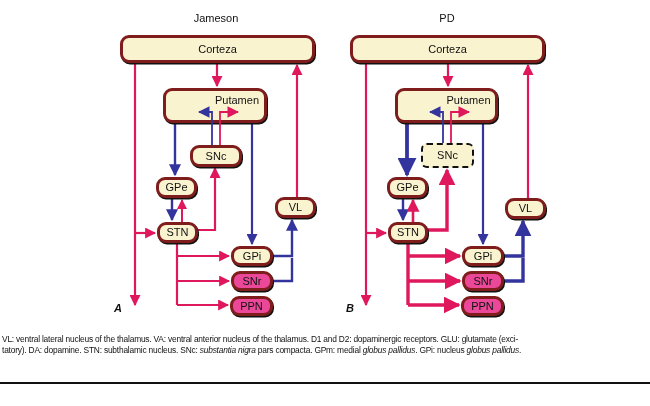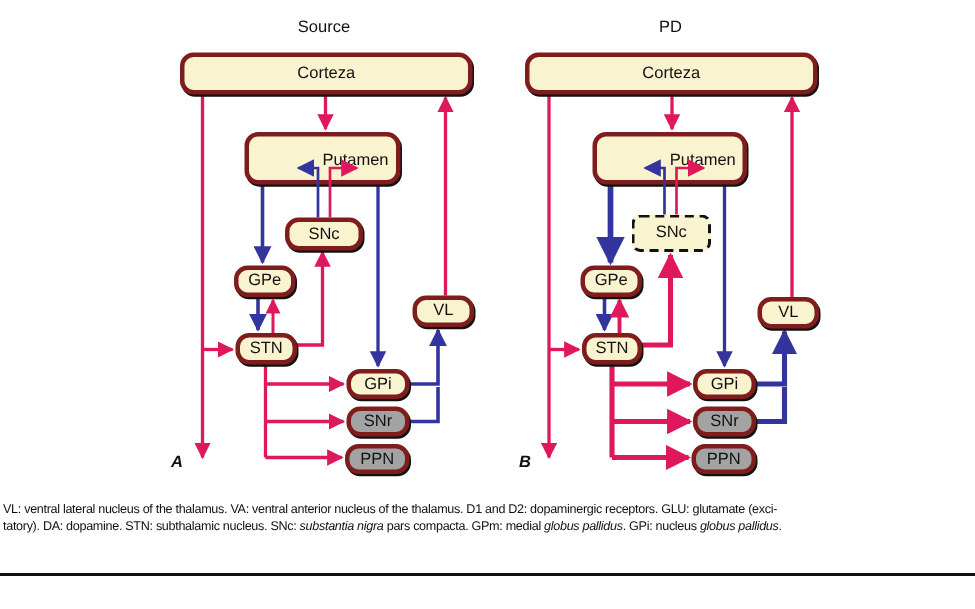--- a/index.html
+++ b/index.html
@@ -4,23 +4,23 @@
 <style>
   html,body{margin:0;padding:0;background:#fff;}
   .page{position:relative;width:650px;height:406px;background:#ffffff;overflow:hidden;
         font-family:"Liberation Sans",sans-serif;color:#111;}
   .fig-area{position:absolute;left:0;top:0;width:650px;height:332px;}
   .fig-area svg{position:absolute;left:0;top:0;}
   #nodes{position:absolute;left:0;top:0;width:650px;height:332px;}
   .node{position:absolute;box-sizing:border-box;border:3px solid #7f1d1d;border-radius:9px;
         background:#faf3cf;display:flex;align-items:center;justify-content:center;
         font-size:11px;line-height:1;box-shadow:1px 1.5px 0 #111;z-index:2;}
-  .node.white{background:#a3a3a3;}
+  .node.white{background:#ec4899;}
   .node.dashed{border:2px dashed #111;border-radius:6px;box-shadow:none;}
-  .node.ltop{align-items:center;padding-top:4px;padding-left:44px;}
+  .node.ltop{align-items:flex-start;padding-top:4px;padding-left:44px;}
   .dtitle{position:absolute;width:80px;text-align:center;font-size:11px;}
   .plabel{position:absolute;font-size:11px;font-weight:bold;font-style:italic;}
   .footnote{position:absolute;left:2px;top:334px;width:646px;font-size:8.4px;
             letter-spacing:-0.2px;line-height:11px;}
   .rule{position:absolute;left:0;top:382px;width:650px;height:2px;background:#111;}
   .caption{position:absolute;left:2px;top:388px;width:646px;font-size:9.5px;
            letter-spacing:-0.45px;line-height:12px;}
   .caption b{letter-spacing:-0.3px;}
 </style>
 </head>
@@ -68,21 +68,21 @@
         <polyline points="428,230 447,230 447,170" fill="none" stroke="#df185d" stroke-width="3.4" marker-end="url(#red)"></polyline>
         <polyline points="408,243 408,305" fill="none" stroke="#df185d" stroke-width="3.4"></polyline>
         <polyline points="408,256 460,256" fill="none" stroke="#df185d" stroke-width="3.4" marker-end="url(#red)"></polyline>
         <polyline points="408,281 460,281" fill="none" stroke="#df185d" stroke-width="3.4" marker-end="url(#red)"></polyline>
         <polyline points="408,305 459,305" fill="none" stroke="#df185d" stroke-width="3.4" marker-end="url(#red)"></polyline>
         <polyline points="504,256 523,256 523,221" fill="none" stroke="#34349e" stroke-width="3.4" marker-end="url(#blue)"></polyline>
         <polyline points="504,281 523,281 523,258" fill="none" stroke="#34349e" stroke-width="3.4"></polyline>
         <polyline points="528,198 528,65" fill="none" stroke="#df185d" stroke-width="2.2" marker-end="url(#red)"></polyline>
       </svg>
     <div id="nodes">
-        <div class="dtitle" style="left: 176px; top: 12px;">Source</div>
+        <div class="dtitle" style="left: 176px; top: 12px;">Jameson</div>
         <div class="plabel" style="left: 114px; top: 302px;">A</div>
         <div class="node" style="left: 120px; top: 35px; width: 195px; height: 28px;">
           <span>Corteza</span>
         </div>
         <div class="node ltop" style="left: 163px; top: 88px; width: 104px; height: 35px;">
           <span>Putamen</span>
         </div>
         <div class="node" style="left: 190px; top: 145px; width: 52px; height: 22px;">
           <span>SNc</span>
         </div>

